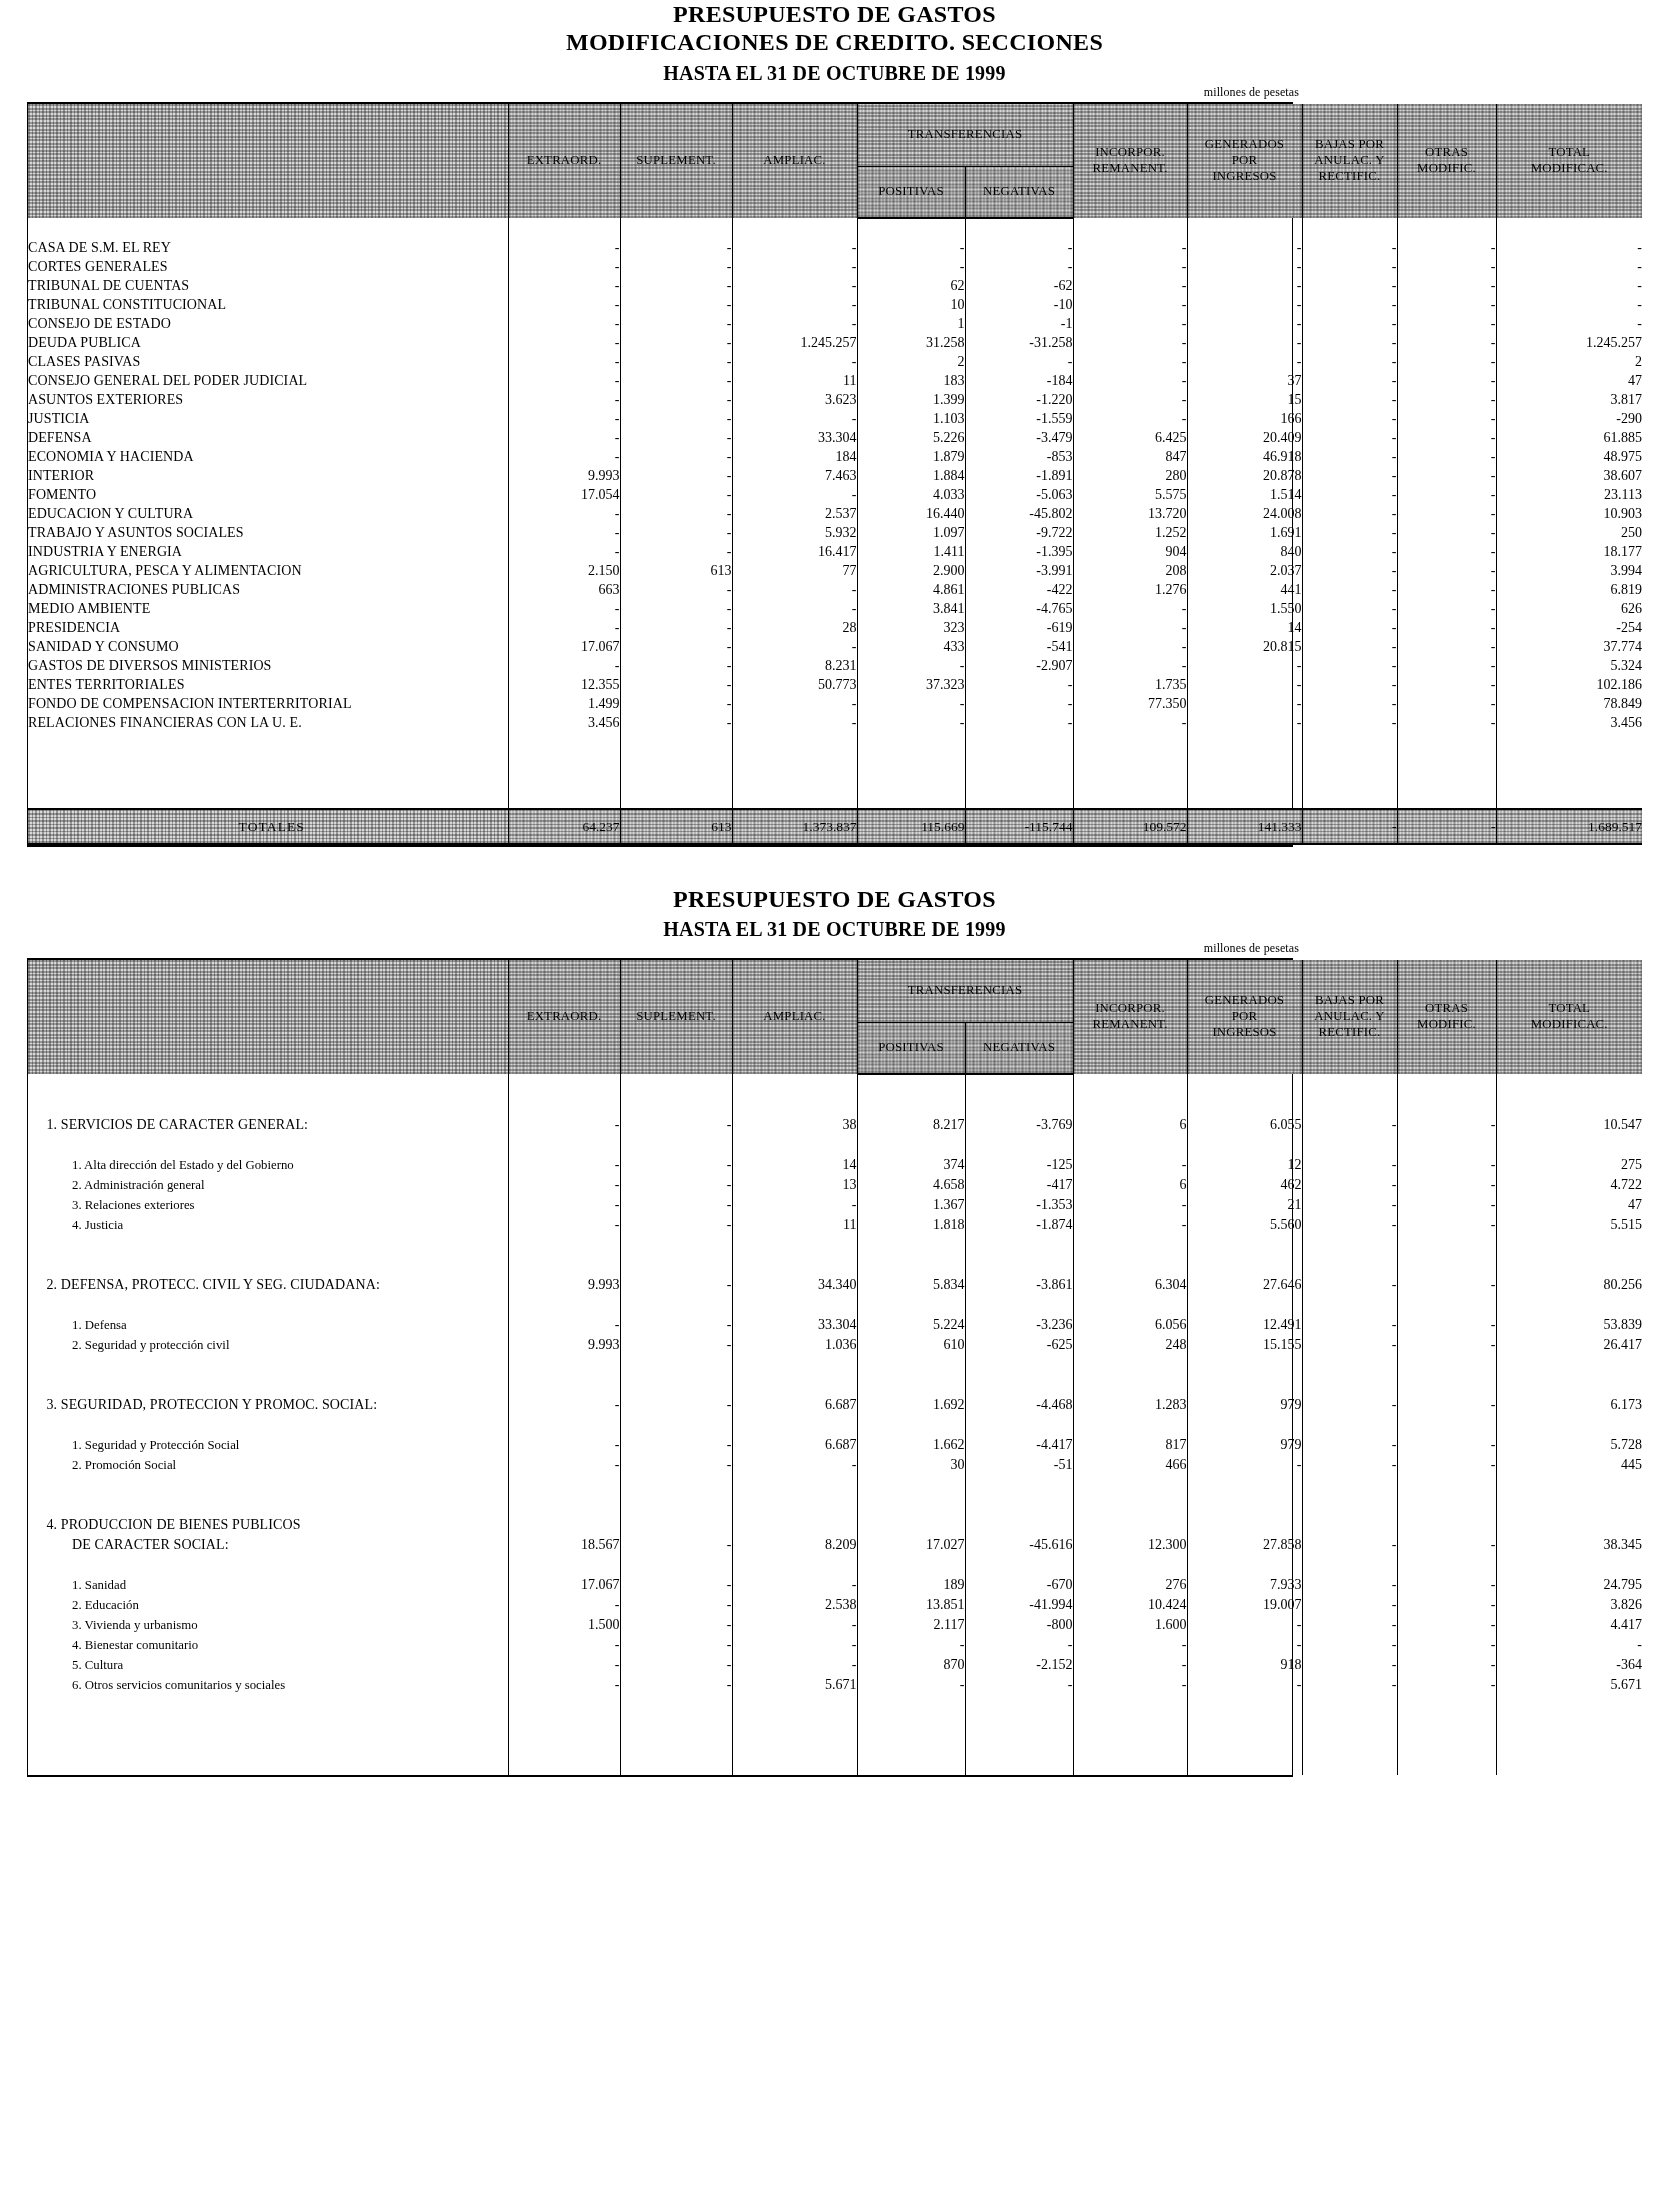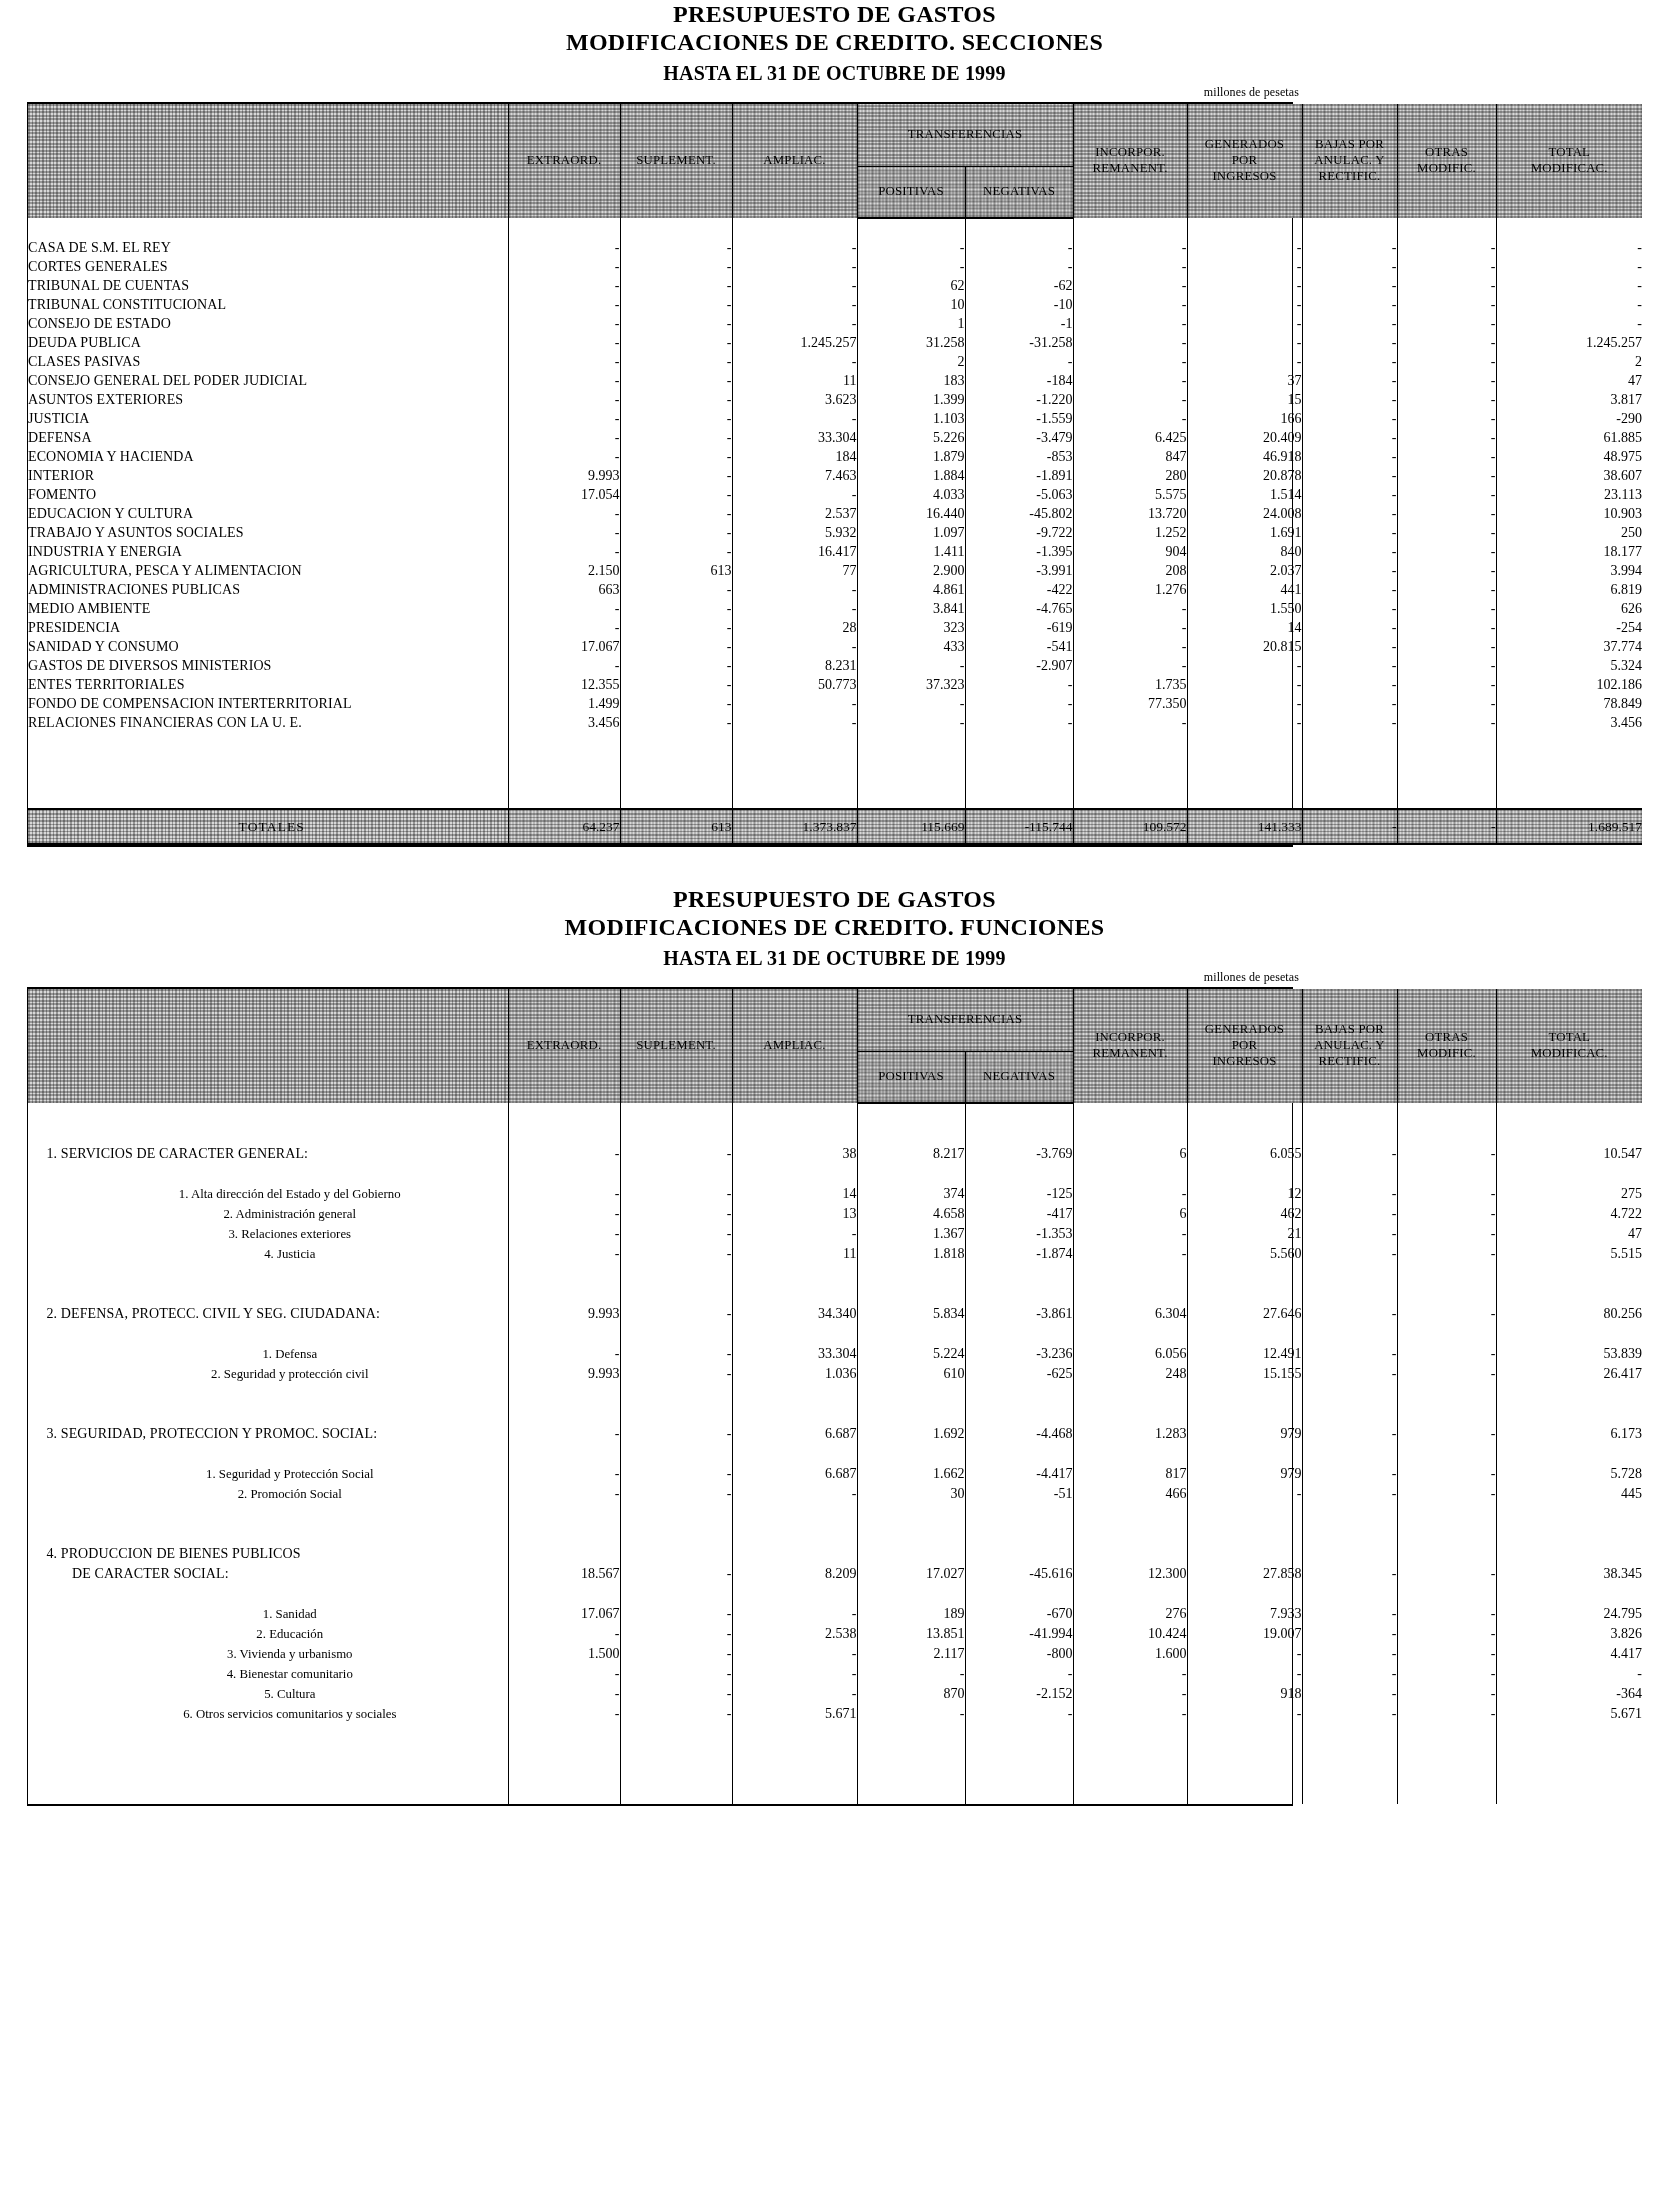--- a/index.html
+++ b/index.html
@@ -143,21 +143,21 @@
   }
 
   
   .fn td.lbl-major {
     text-align: left;
     padding-left: 18.5px;
     font-size: 14px;
     letter-spacing: 0.1px;
   }
   .fn td.lbl-minor {
-    text-align: center;
+    text-align: left;
     padding-left: 44px;
     font-size: 12.8px;
   }
   .fn tbody td { height: 20px; line-height: 20px; }
   .sec2-offset { margin-top: 38px; }
 </style>
 </head>
 <body>
 
 <div class="page">
@@ -636,21 +636,20 @@
             <td class="num">-</td>
             <td class="num">-</td>
             <td class="num">1.689.517</td>
           </tr>
         </tbody>
     </table>
   </div>
 
   <div class="title-block sec2-offset">
     <div class="title-line-1">PRESUPUESTO DE GASTOS</div>
-    <div class="title-line-2">MODIFICACIONES DE CREDITO. FUNCIONES</div>
     <div class="title-line-3">HASTA EL 31 DE OCTUBRE DE 1999</div>
   </div>
 
   <div class="units-note">millones de pesetas</div>
 
   <div class="tbl-wrap">
     <table class="grid fn">
       <colgroup>
         <col style="width:480px">
         <col style="width:112px">

